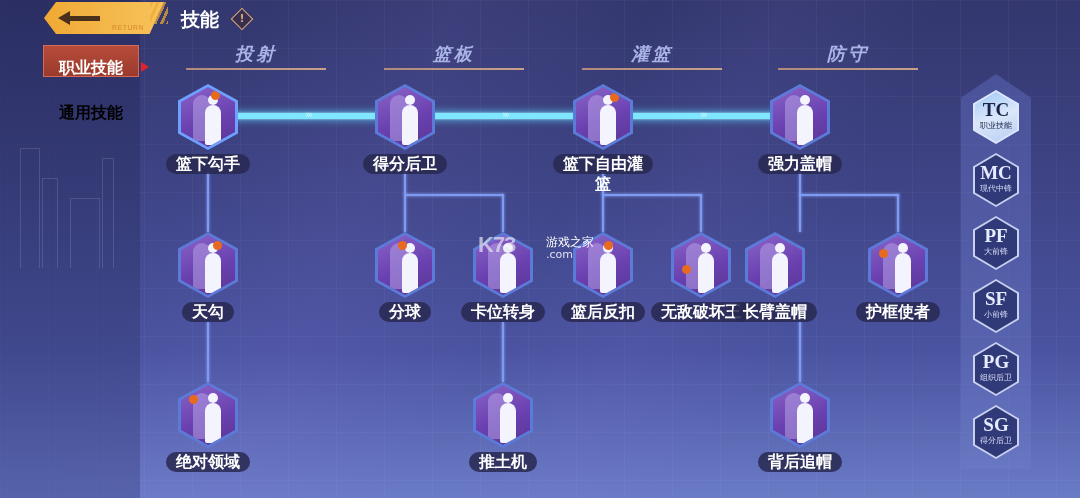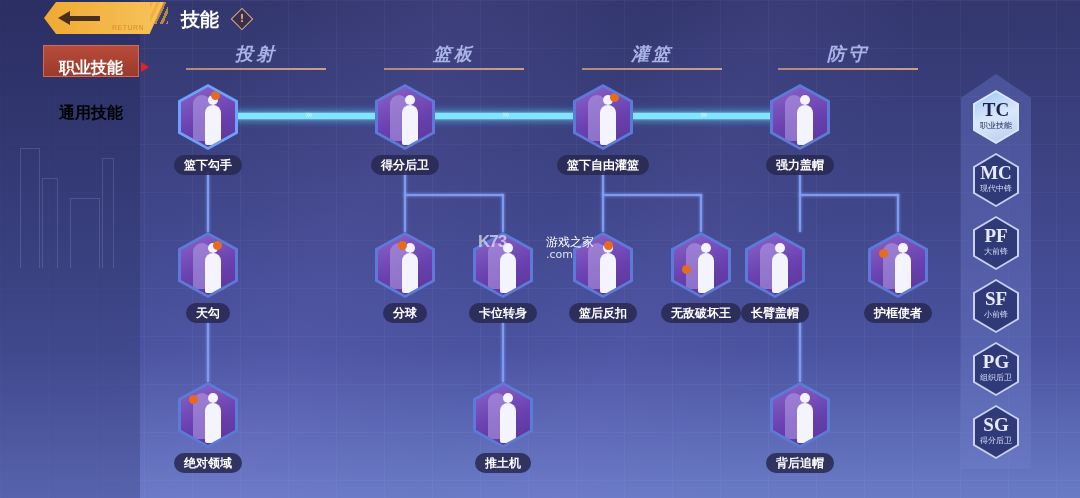--- a/index.html
+++ b/index.html
@@ -132,21 +132,21 @@
   }
   .ball {
     position: absolute; width: 9px; height: 9px; background: #e86a1e; border-radius: 50%;
   }
   .node-label {
     position: absolute; left: 0; top: 70px; width: 100px; text-align: center;
   }
   .node-label span {
     display: inline-block; padding: 0 10px; height: 20px; line-height: 20px;
     border-radius: 10px; background: rgba(40,40,80,0.85);
-    font-size: 12px; font-weight: bold; color: #fff;
+    font-size: 16px; font-weight: bold; color: #fff;
   }
 
   .pos-rail {
     position: absolute; left: 961px; top: 74px; width: 70px; height: 395px;
     background: linear-gradient(180deg, rgba(90,100,180,0.55), rgba(110,125,200,0.45));
     clip-path: polygon(50% 0, 100% 6%, 100% 100%, 0 100%, 0 6%);
   }
   .pos-btn { position: absolute; left: 973px; width: 46px; height: 54px; cursor: pointer; }
   .pos-btn .hx {
     position: absolute; inset: 0;
@@ -168,21 +168,21 @@
   .pos-name {
     position: absolute; left: 0; top: 30px; width: 46px; text-align: center;
     font-size: 8px; color: #d8def8;
   }
   .pos-btn.active .pos-name { color: #1d2148; }
 
   .watermark {
     position: absolute; left: 478px; top: 232px; color: rgba(255,255,255,0.75);
     pointer-events: none;
   }
-  .wm-k { font-size: 17px; font-weight: bold; font-family: "Liberation Sans", sans-serif; letter-spacing: -1px; color: rgba(230,230,240,0.7); }
+  .wm-k { font-size: 22px; font-weight: bold; font-family: "Liberation Sans", sans-serif; letter-spacing: -1px; color: rgba(230,230,240,0.7); }
   .wm-t { position: absolute; left: 68px; top: 2px; font-size: 12px; white-space: nowrap; color: #fff; }
   .wm-c { position: absolute; left: 68px; top: 16px; font-size: 11px; color: #e0e0f0; }
 </style>
 </head>
 <body>
 
 <div class="bg-grid"></div>
 <div class="bg-diag"></div>
 
 <div class="left-panel">

